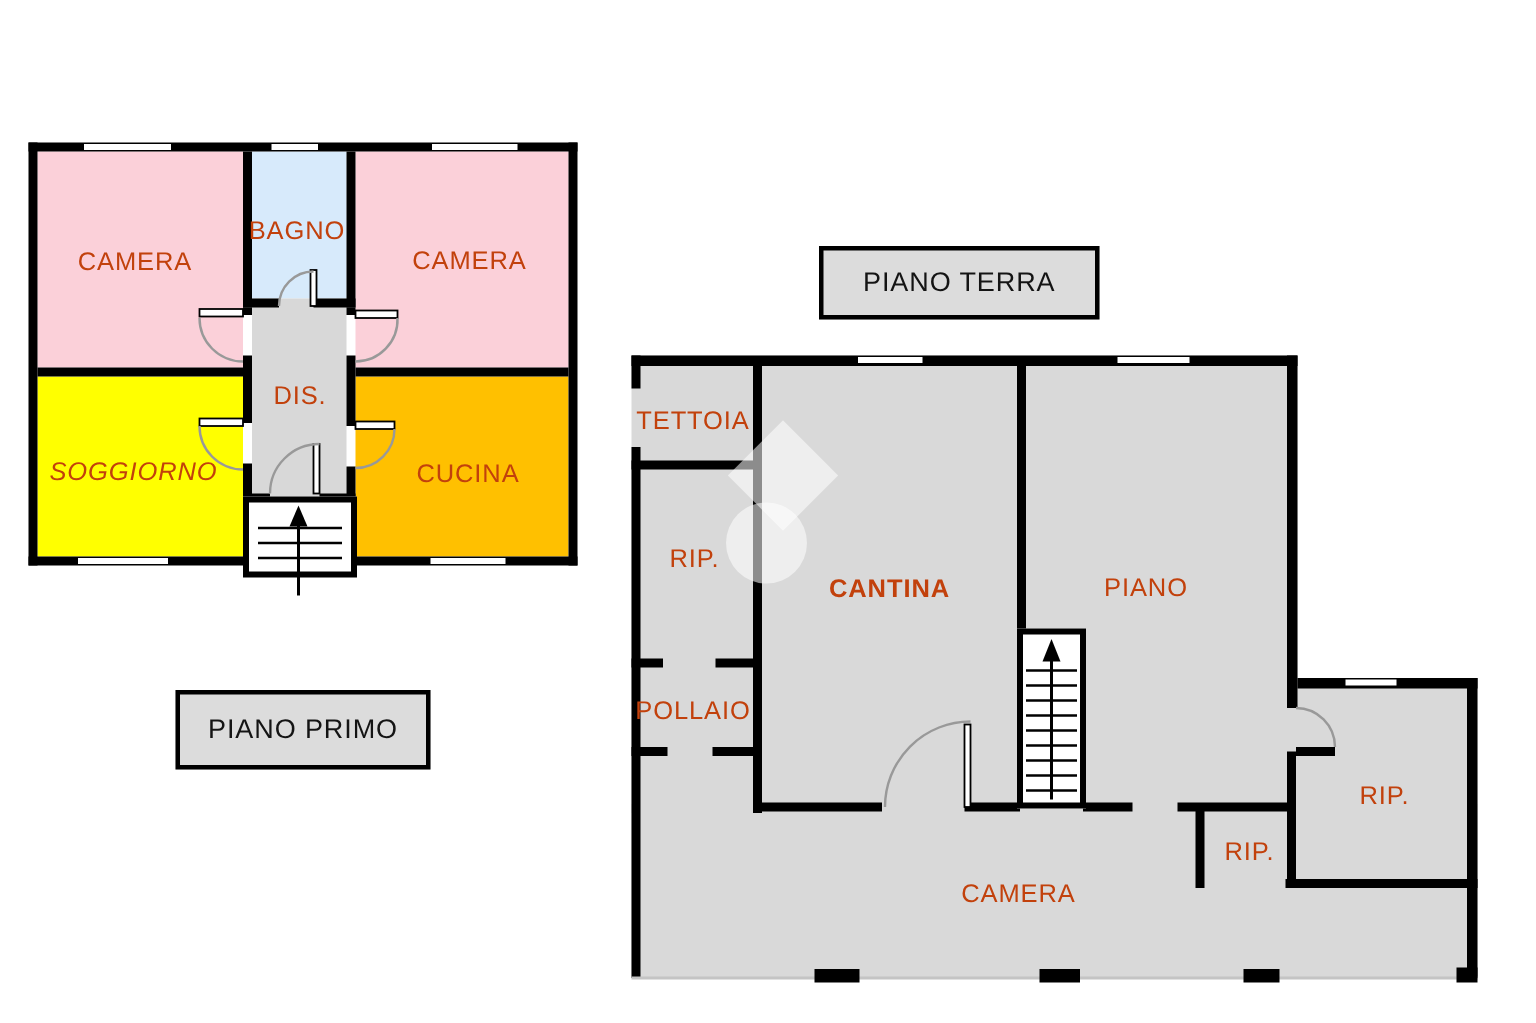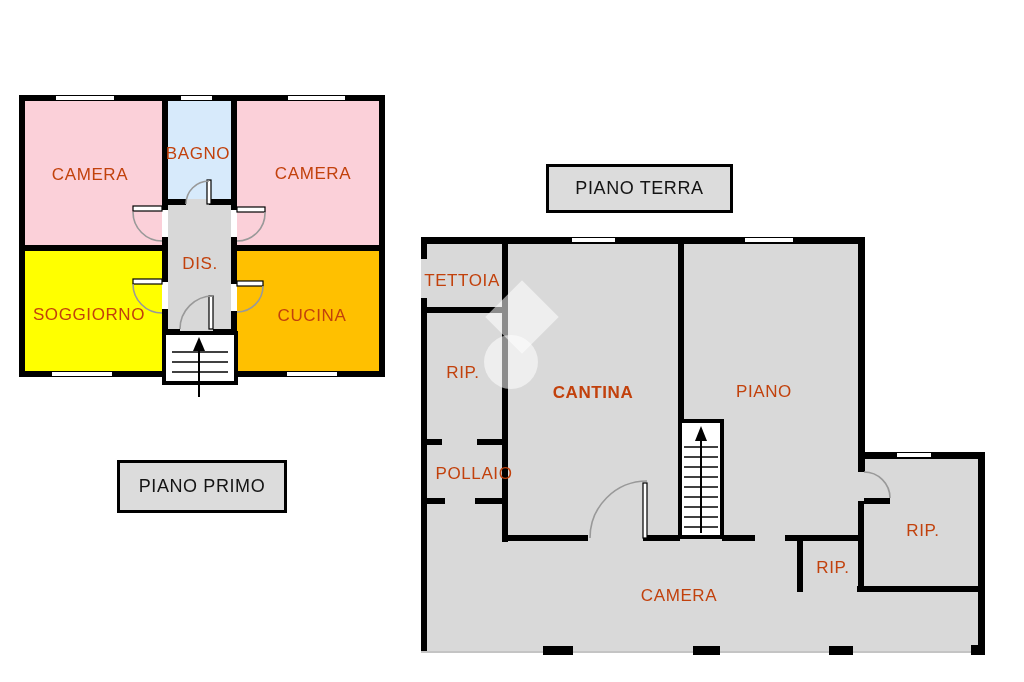--- a/index.html
+++ b/index.html
@@ -152,25 +152,25 @@
       <path class="tread" d="M684 527 H718"></path>
     </g>
     <path class="arrowline" d="M701 533 V440"></path>
     <polygon class="arrowhead" points="695,441 707,441 701,426"></polygon>
   </svg>
 
   <div class="roomlabel" style="left:90px;top:175px;">CAMERA</div>
   <div class="roomlabel" style="left:198px;top:154px;">BAGNO</div>
   <div class="roomlabel" style="left:313px;top:174px;">CAMERA</div>
   <div class="roomlabel" style="left:200px;top:264px;">DIS.</div>
-  <div class="roomlabel" style="left:89px;top:315px;">SOGGIORNO</div>
+  <div class="roomlabel" style="left:89px;top:315px;font-style:italic;">SOGGIORNO</div>
   <div class="roomlabel" style="left:312px;top:316px;">CUCINA</div>
   <div class="roomlabel" style="left:462px;top:281px;">TETTOIA</div>
   <div class="roomlabel" style="left:463px;top:373px;">RIP.</div>
-  <div class="roomlabel" style="left:474px;top:474px;">POLLAIO</div>
+  <div class="roomlabel" style="left:462px;top:474px;">POLLAIO</div>
   <div class="roomlabel" style="left:593px;top:393px;font-weight:bold;">CANTINA</div>
   <div class="roomlabel" style="left:764px;top:392px;">PIANO</div>
   <div class="roomlabel" style="left:923px;top:531px;">RIP.</div>
   <div class="roomlabel" style="left:833px;top:568px;">RIP.</div>
   <div class="roomlabel" style="left:679px;top:596px;">CAMERA</div>
 
   <div class="titlebox" style="left:117px;top:460px;width:170px;height:53px;">
     <span>PIANO PRIMO</span>
   </div>
   <div class="titlebox" style="left:546px;top:164px;width:187px;height:49px;">

